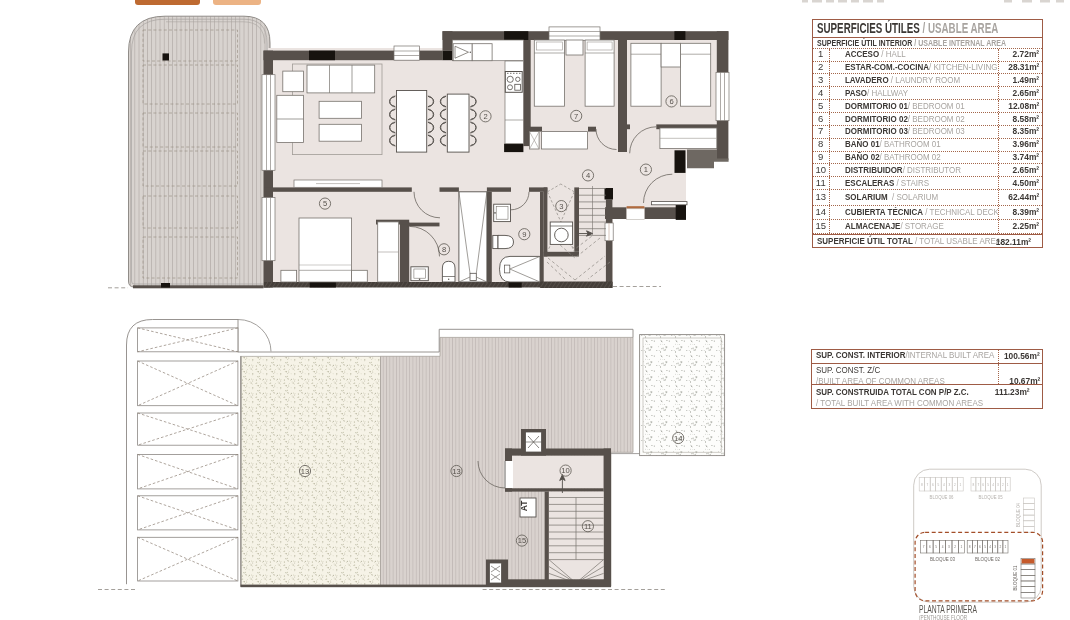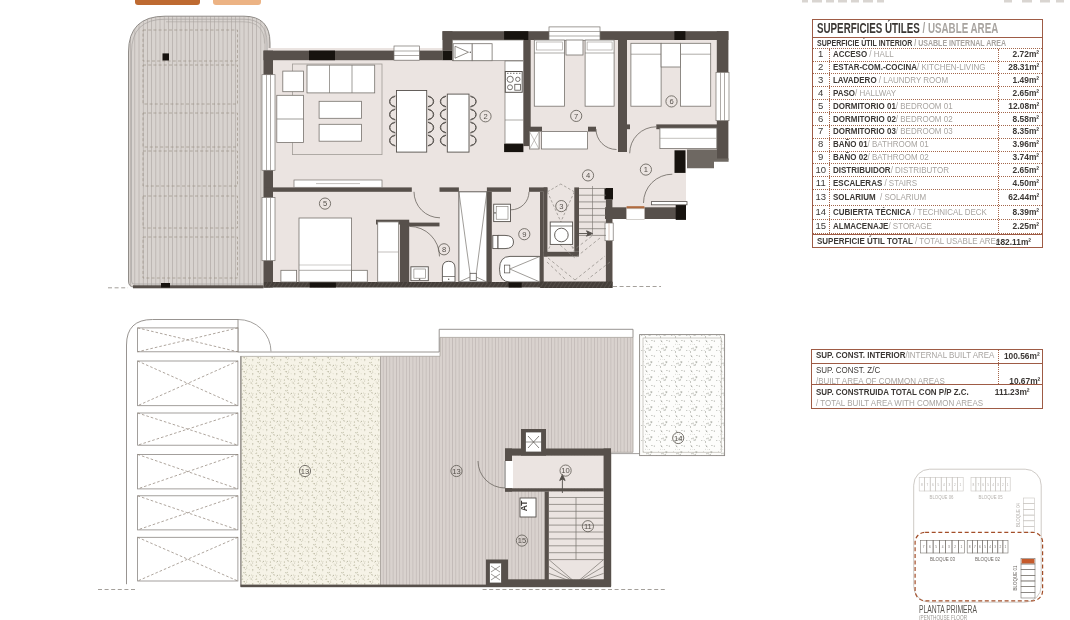--- a/index.html
+++ b/index.html
@@ -9,21 +9,21 @@
 .th1{box-sizing:border-box;height:17.6px;border-bottom:1.2px solid #9e5b45;display:flex;align-items:flex-start;padding-left:4px;white-space:nowrap;overflow:hidden;}
 .hq{display:inline-block;transform:scaleX(0.675);transform-origin:0 50%;font-size:14.5px;font-weight:bold;white-space:nowrap;}
 .hq2{display:inline-block;transform:scaleX(0.71);transform-origin:0 50%;font-size:15px;font-weight:bold;white-space:nowrap;}
 .th2{box-sizing:border-box;height:11.1px;border-bottom:1px dotted #a4664a;display:flex;align-items:center;padding-left:4px;white-space:nowrap;overflow:hidden;}
 .shq{display:inline-block;transform:scaleX(0.8);transform-origin:0 50%;font-size:8.8px;font-weight:bold;white-space:nowrap;}
 .d{color:#3b3734;}
 .gh{color:#a8a4a0;font-weight:bold;}
 .gh2{color:#a8a4a0;}
 .r{display:flex;border-bottom:1px dotted #a4664a;font-size:9.5px;line-height:1.12;box-sizing:border-box;}
 .c1{width:16.5px;display:flex;align-items:center;justify-content:center;color:#3b3734;border-right:1px dotted #a4664a;flex:none;}
-.c2{flex:1;display:flex;align-items:center;padding-left:3px;white-space:nowrap;overflow:hidden;}
+.c2{flex:1;display:flex;align-items:center;padding-left:3px;white-space:nowrap;overflow:hidden;margin-left:12px;}
 .sq{display:inline-block;transform:scaleX(0.84);transform-origin:0 50%;white-space:nowrap;}
 .c2 b,.r b{color:#3b3734;font-weight:bold;}
 .g{color:#a8a4a0;}
 .c3{width:41px;flex:none;display:flex;align-items:center;justify-content:flex-end;padding-right:2px;border-left:1px dotted #a4664a;font-weight:bold;color:#3b3734;}
 .sv{display:inline-block;transform:scaleX(0.88);transform-origin:100% 50%;white-space:nowrap;}
 .tot{box-sizing:border-box;height:13.4px;border-top:1.2px solid #9e5b45;display:flex;align-items:flex-start;padding-left:4px;font-size:9.5px;white-space:nowrap;position:relative;}
 .tot b{color:#3b3734;}
 .tv{position:absolute;right:10px;top:50%;transform:translateY(-50%);font-weight:bold;color:#3b3734;}
 .r2{display:flex;border-bottom:1.2px solid #9e5b45;font-size:9.5px;line-height:1.14;box-sizing:border-box;}
 .r2.last{border-bottom:none;}

